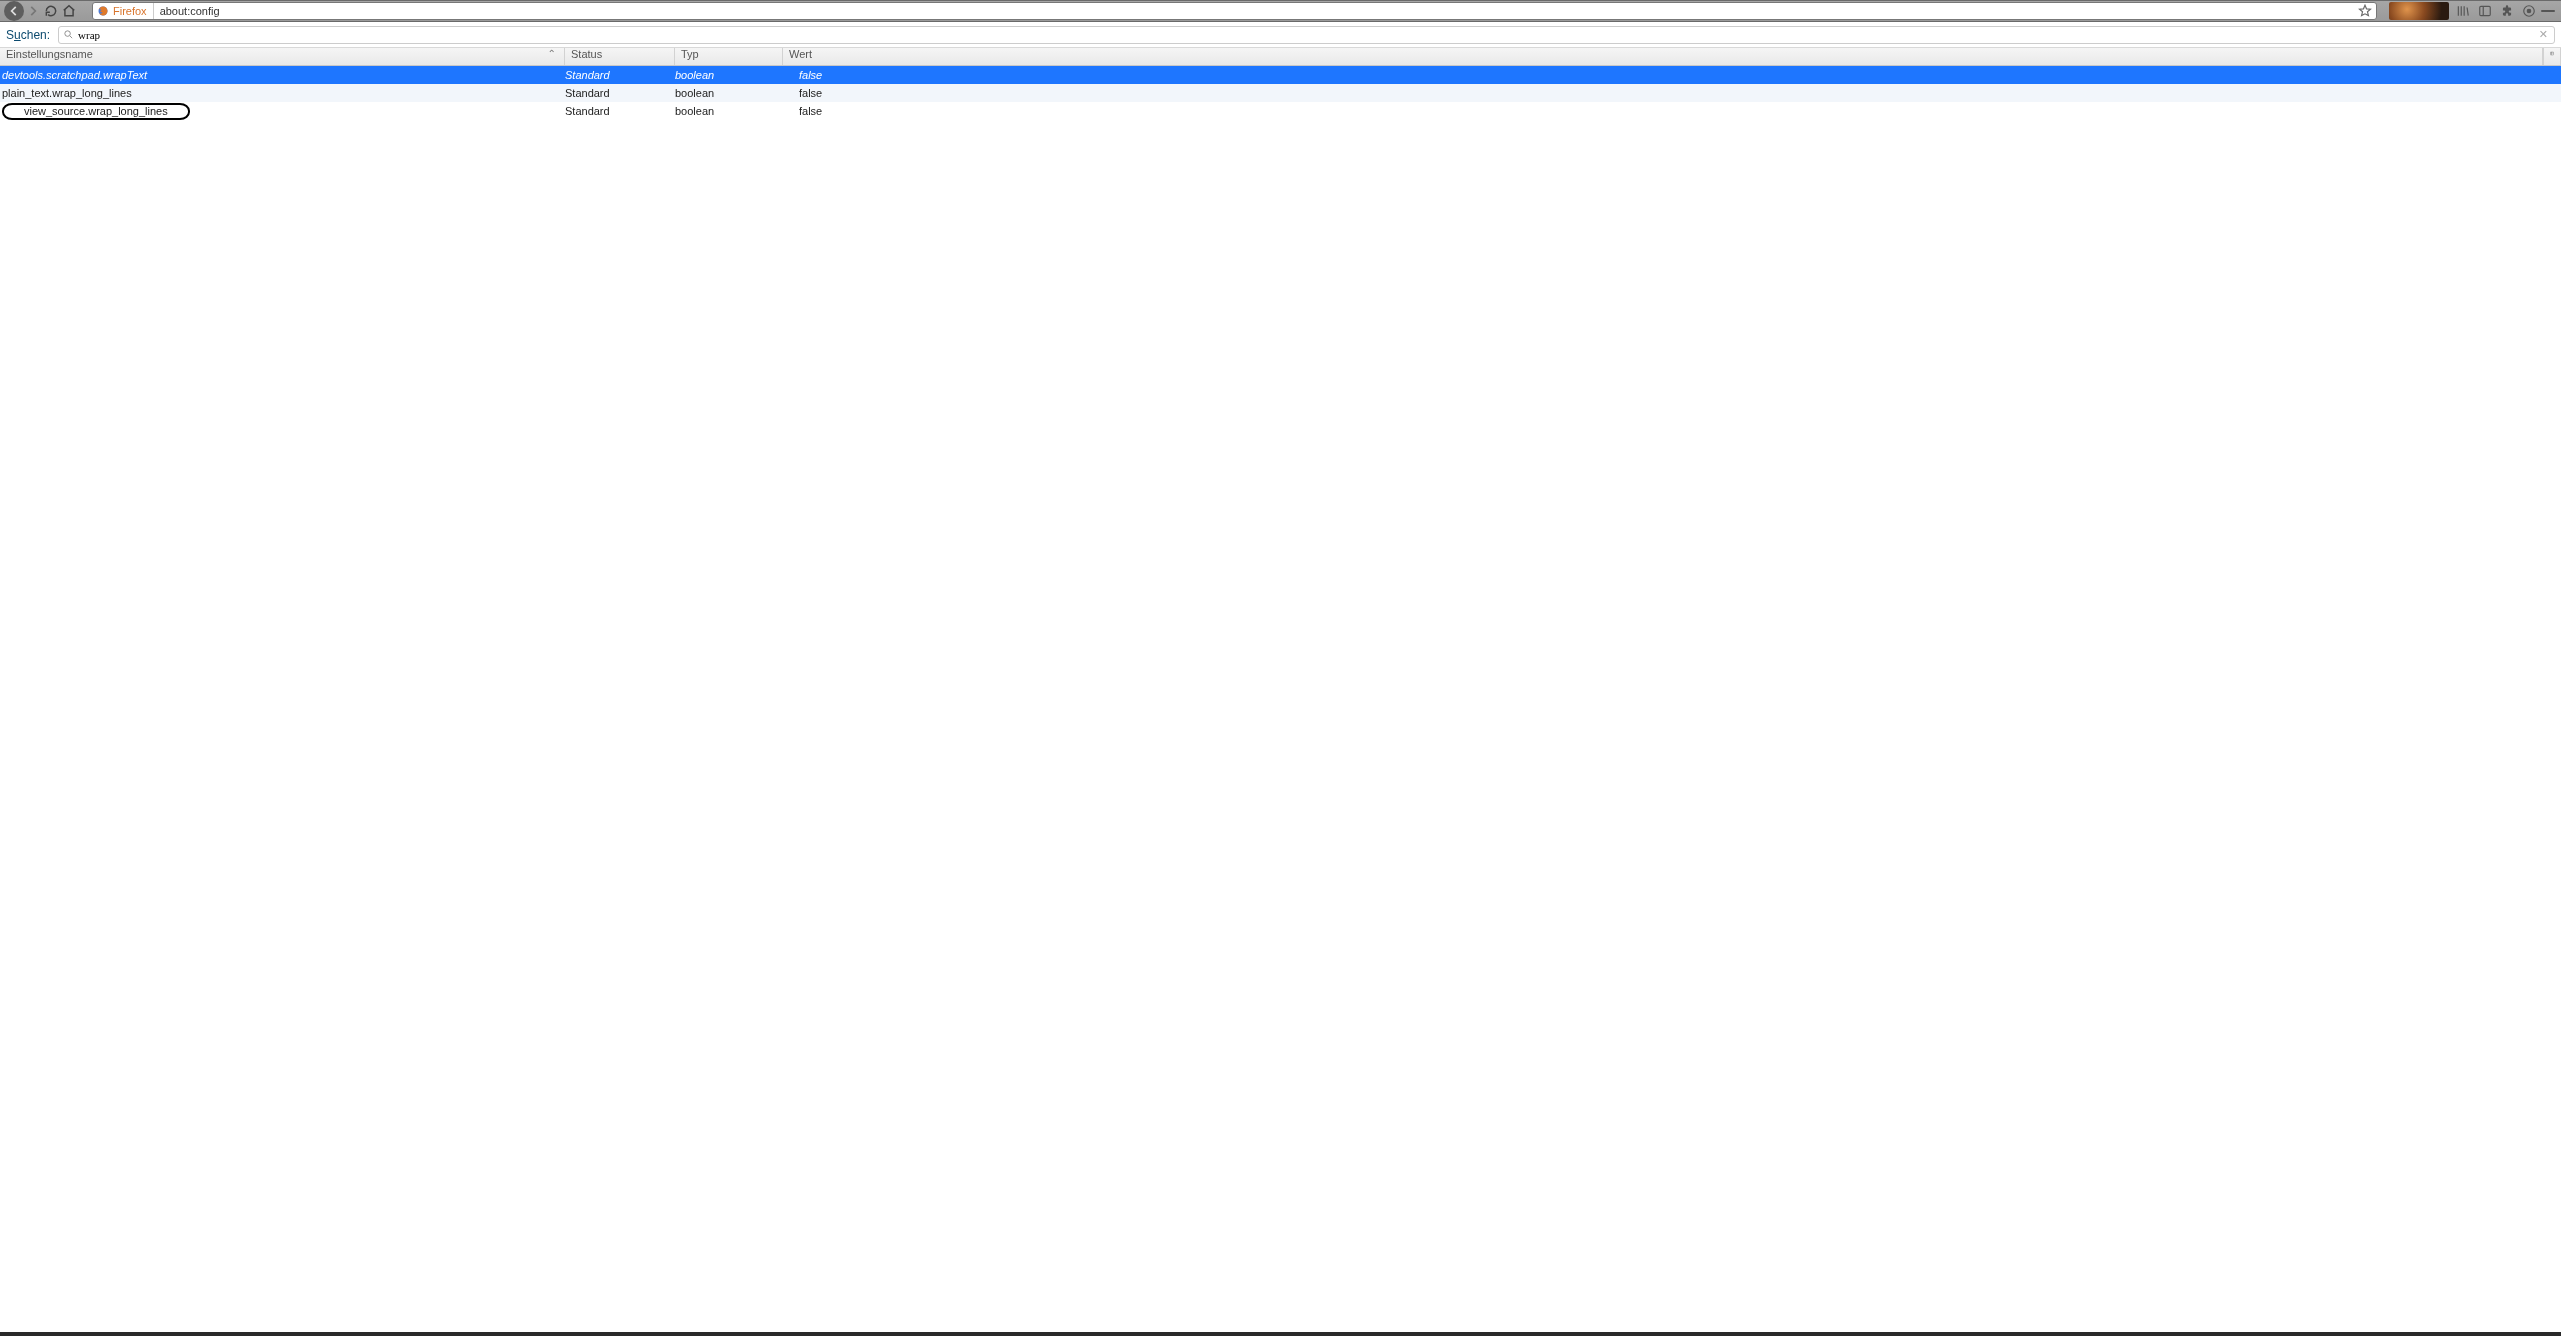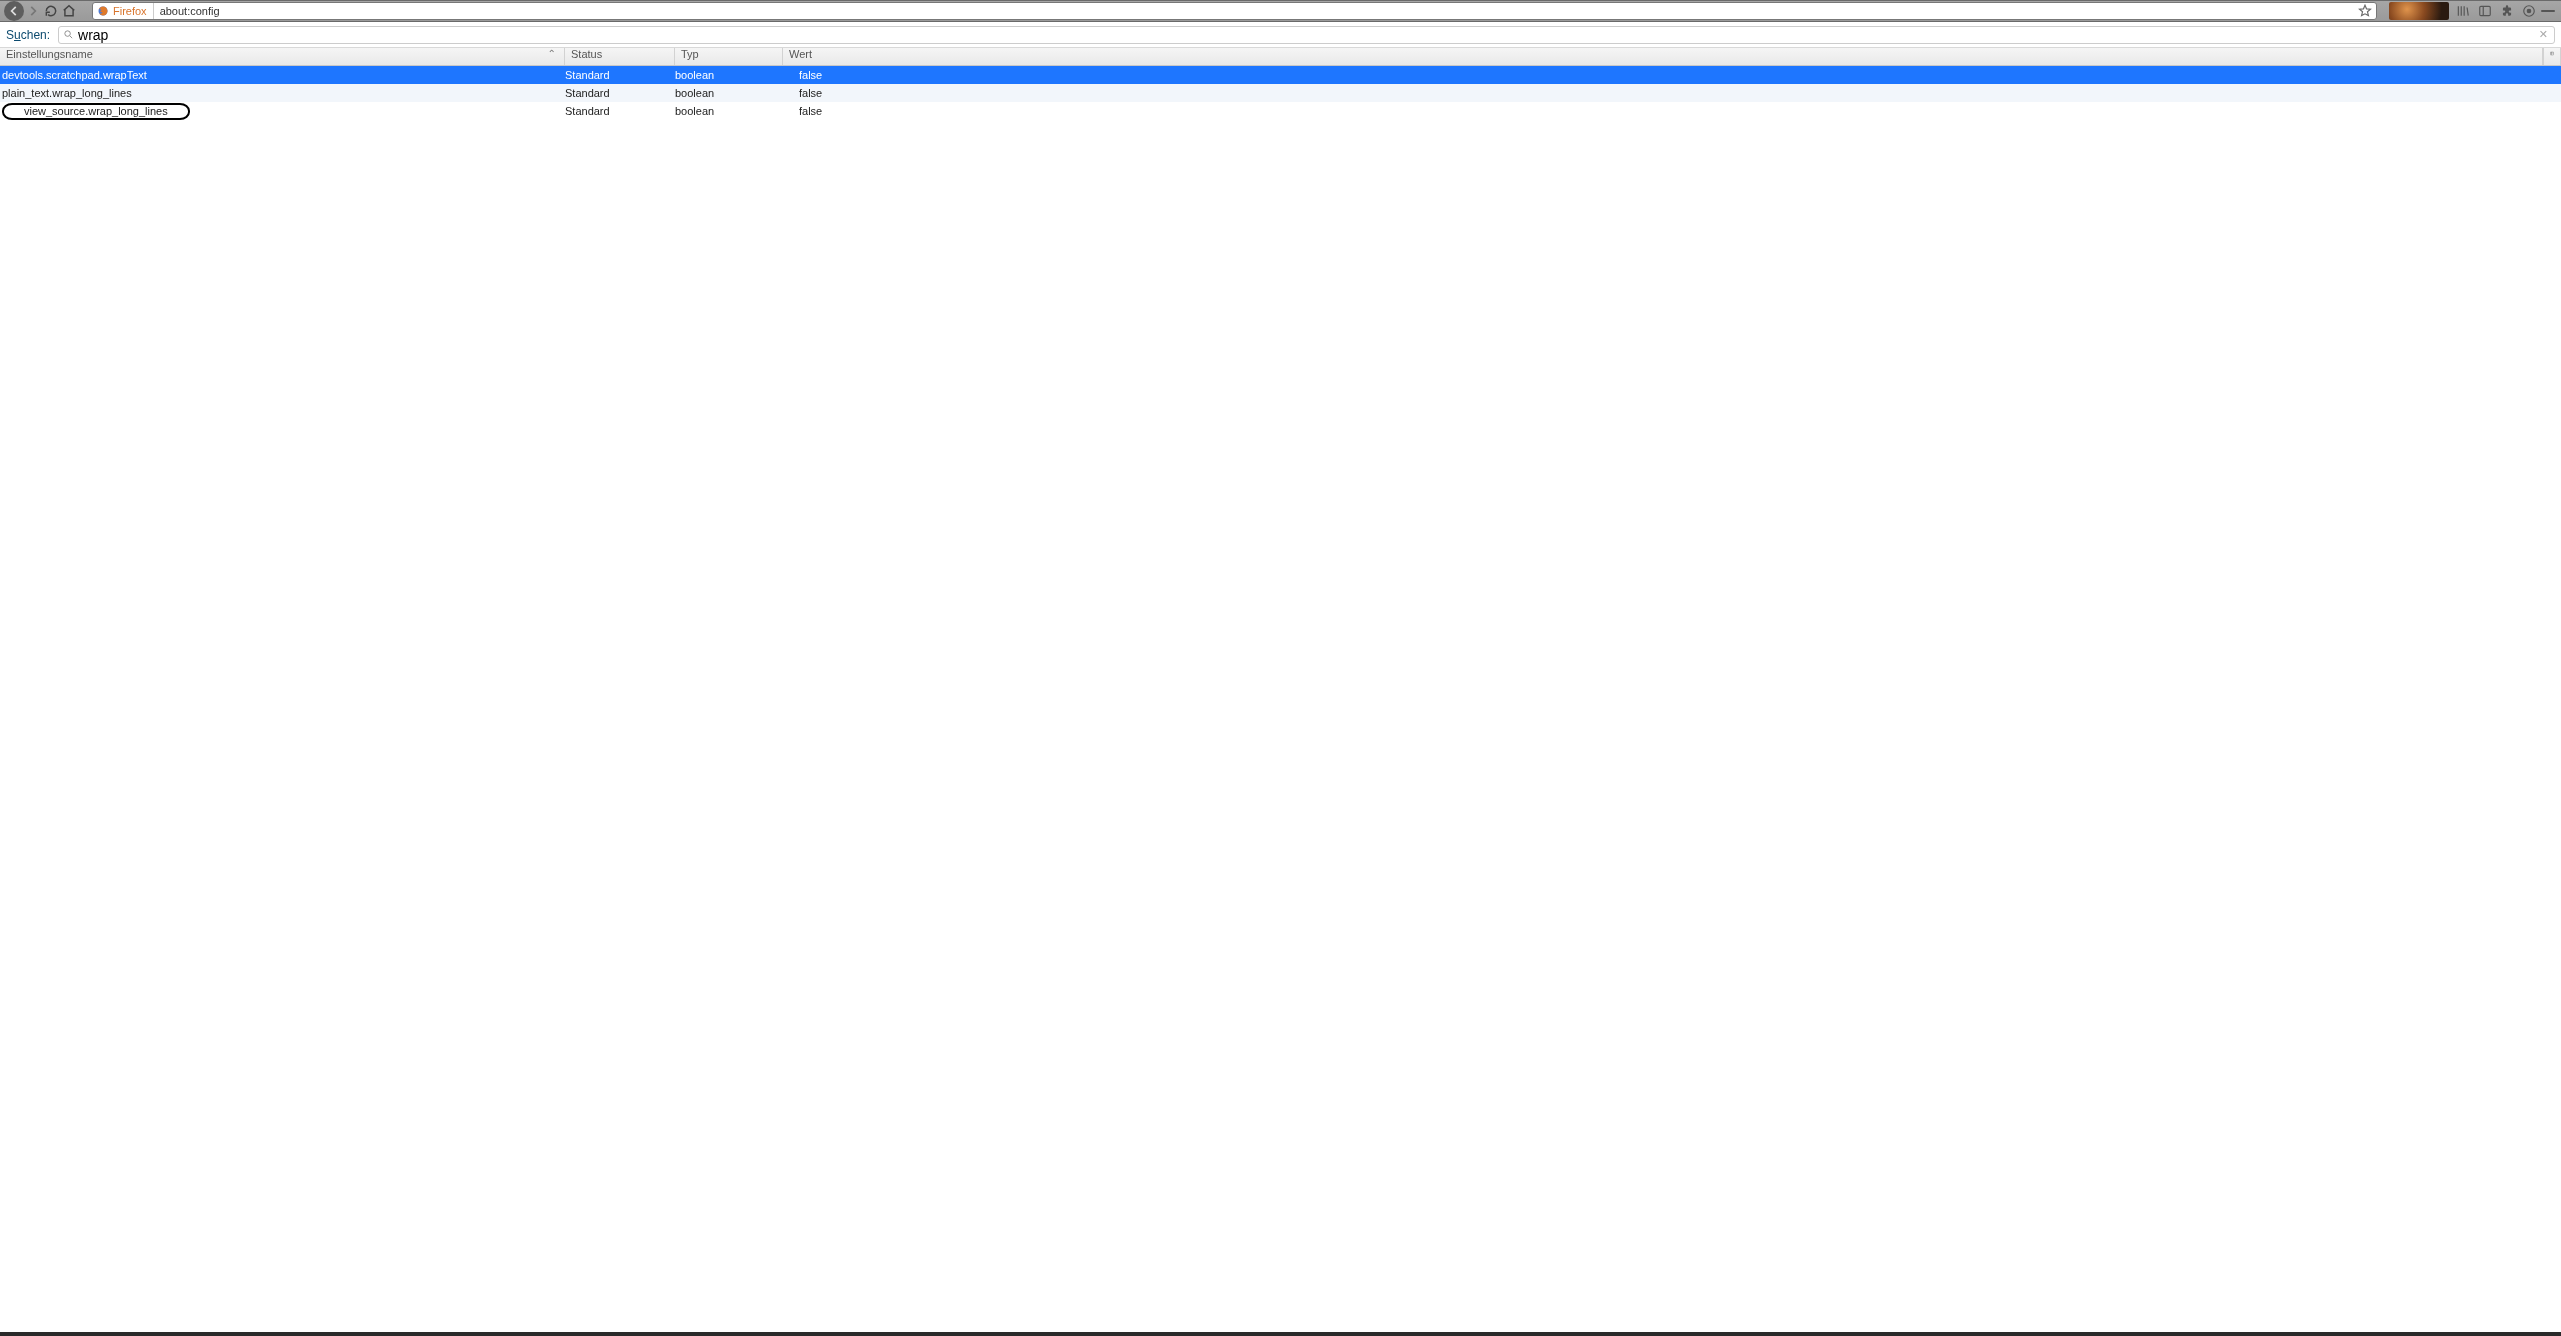--- a/index.html
+++ b/index.html
@@ -79,21 +79,21 @@
     gap: 8px;
   }
   .search-label { font-size: 12px; color: #0c4a6e; }
   .search-label u { text-decoration: underline; }
   .search-field {
     flex: 1; height: 18px; border: 1px solid #ccc; border-radius: 3px;
     display: flex; align-items: center; padding: 0 4px; gap: 4px; background:#fff;
     position: relative;
   }
   .search-field svg { width:11px; height:11px; color:#888; }
-  .search-input { flex:1; border:none; outline:none; font-size:14px; background:transparent; }
+  .search-input { flex:1; border:none; outline:none; font-size:11px; background:transparent;font-family:Liberation Serif, serif; }
   .clear-btn { color:#aaa; font-size:11px; cursor:pointer; padding:0 2px; }
 
   
   .col-headers {
     height: 18px;
     background: linear-gradient(#f5f5f5, #e9e9e9);
     border-bottom: 1px solid #c8c8c8;
     display: flex;
     align-items: stretch;
     font-size: 11px;
@@ -117,21 +117,21 @@
     height: 18px;
     display:flex; align-items:center;
     font-size: 11px;
     color:#222;
   }
   .row .c { padding: 0 2px 0 0; white-space:nowrap; overflow:hidden; text-overflow:ellipsis; }
   .row .c-name   { width: 565px; padding-left: 2px; }
   .row .c-status { width: 110px; }
   .row .c-type   { width: 124px; }
   .row .c-value  { flex:1; }
-  .row.selected { background:#1e76ff; color:#fff; }
+  .row.selected { background:#1e76ff; color:#fff;font-style:italic; }
   .row.alt { background:#f2f6fb; }
   .circled {
     display:inline-block;
     border: 2px solid #000;
     border-radius: 10px / 8px;
     padding: 0 20px;
     line-height: 13px;
   }
 
   

